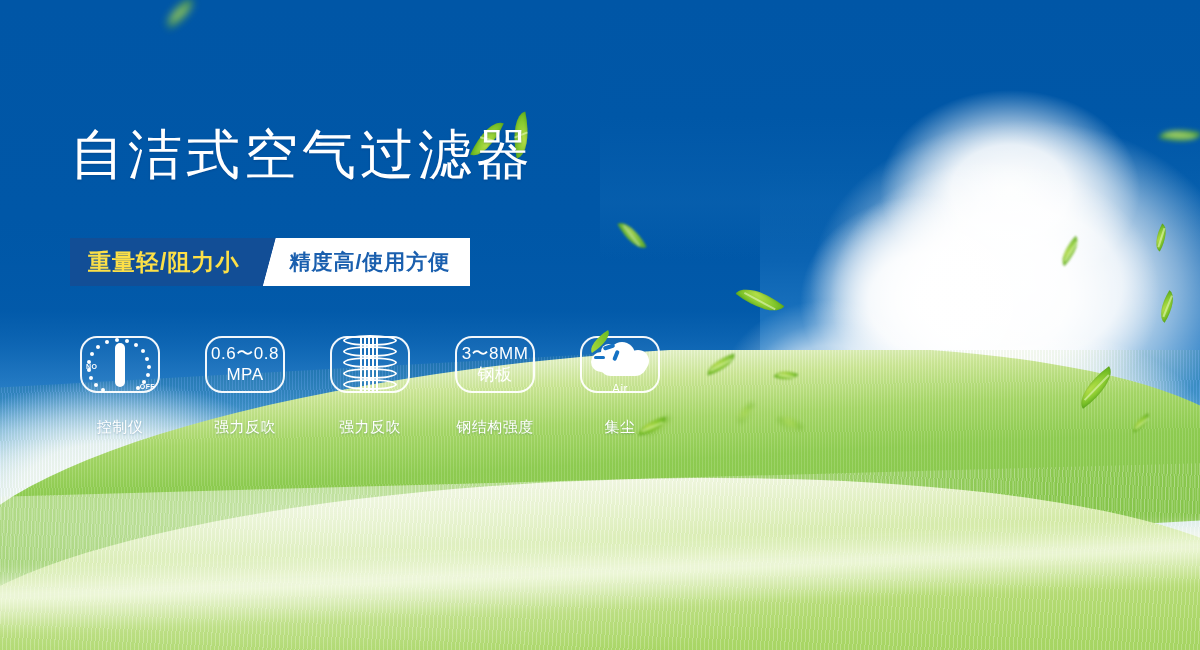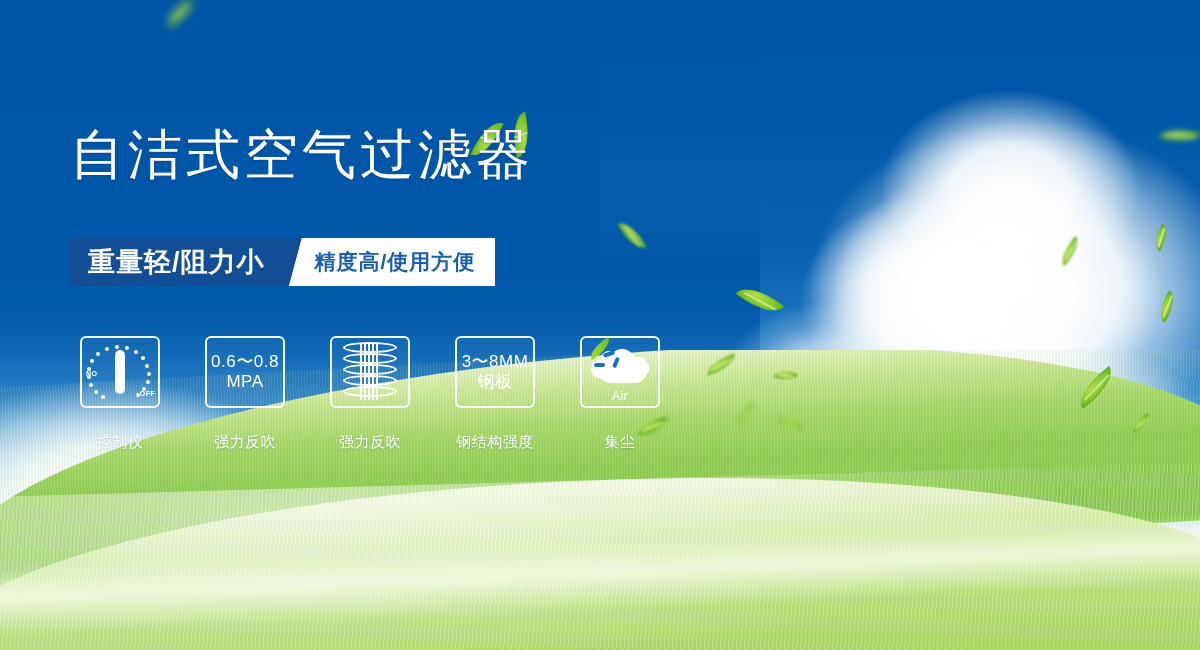--- a/index.html
+++ b/index.html
@@ -155,24 +155,24 @@
     white-space: nowrap;
     text-shadow: 0 1px 2px rgba(0,40,90,0.25);
   }
 
   #subtitle-bar {
     position: absolute; left: 70px; top: 238px;
     height: 48px; display: flex; align-items: stretch;
   }
   .sub-dark {
     background: #124e96;
-    color: #ffffff;
+    color: #fde047;
     display:flex; align-items:center; justify-content:center;
     padding: 0 20px 0 18px;
-    font-size: 27px; letter-spacing: 1px; font-weight: 700;
+    font-size: 23px; letter-spacing: 1px; font-weight: 700;
     white-space: nowrap;
   }
   .sub-slant {
     width: 26px;
     background: linear-gradient(to bottom right, #124e96 0 48%, #ffffff 50% 100%);
     background: linear-gradient(105deg, #124e96 0 42%, #ffffff 44% 100%);
   }
   .sub-light {
     background: #ffffff;
     color: #1a5fae;
@@ -182,23 +182,23 @@
     white-space: nowrap;
   }
 
   
   #features {
     position: absolute; left: 70px; top: 336px;
     display: flex; gap: 25px;
   }
   .feature { width: 100px; display: flex; flex-direction: column; align-items: center; }
   .fcard {
-    width: 80px; height: 72px;
+    width: 80px; height: 57px;
     border: 2px solid rgba(255,255,255,0.95);
-    border-radius: 6px;
+    border-radius: 17px;
     display: flex; align-items: center; justify-content: center;
     color: #ffffff;
     position: relative;
     background: rgba(255,255,255,0.03);
   }
   .fcard .ftext {
     text-align: center; line-height: 1.18;
     font-size: 17px; letter-spacing: .5px;
     white-space: pre-line;
   }

